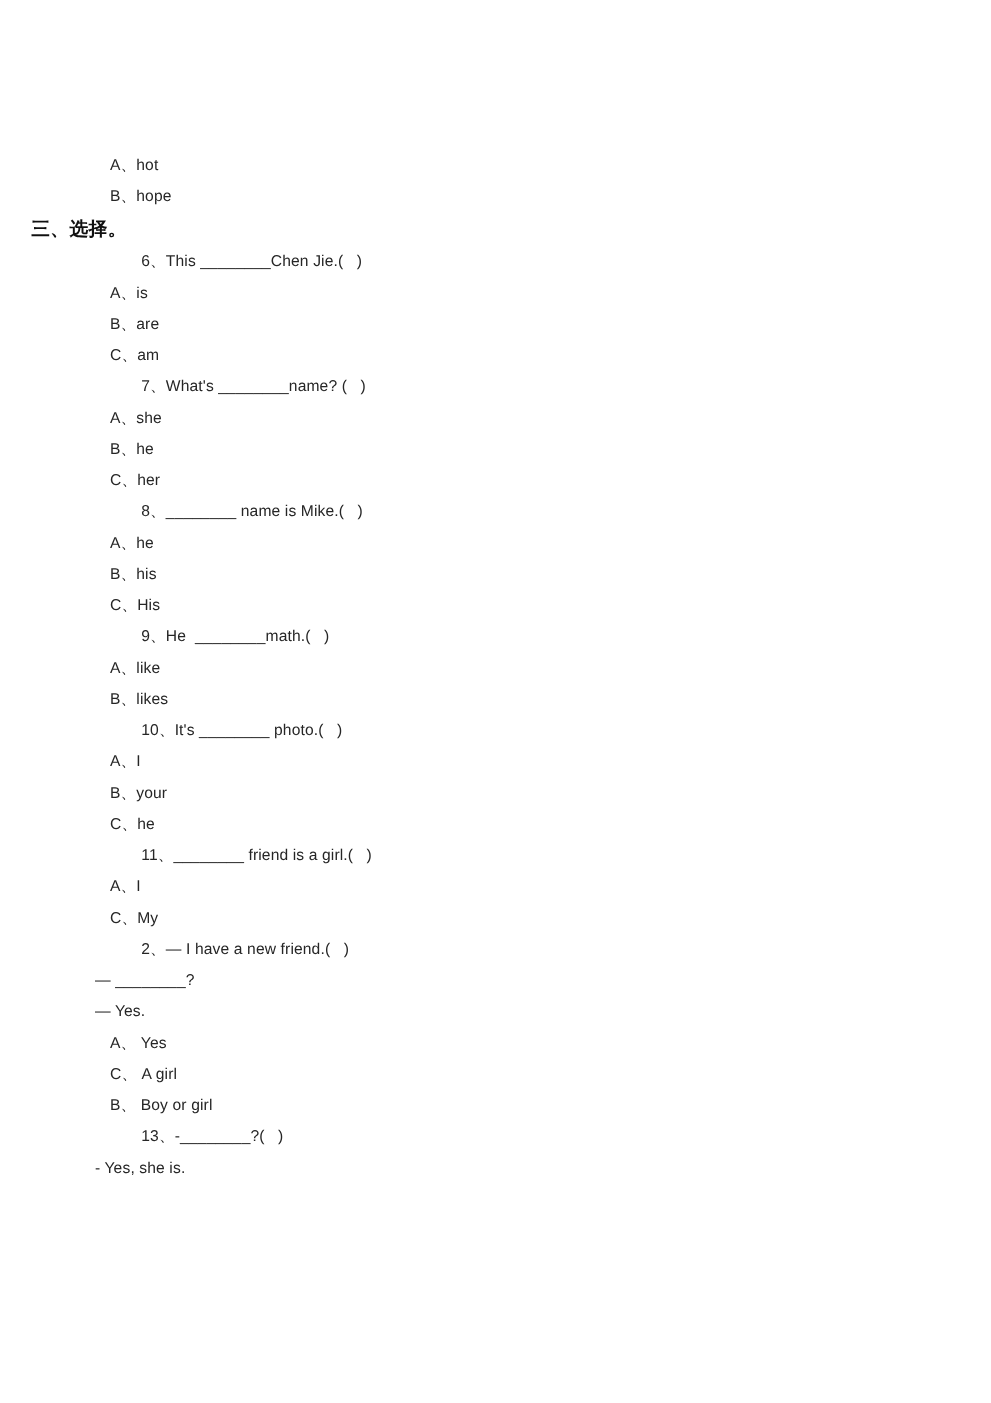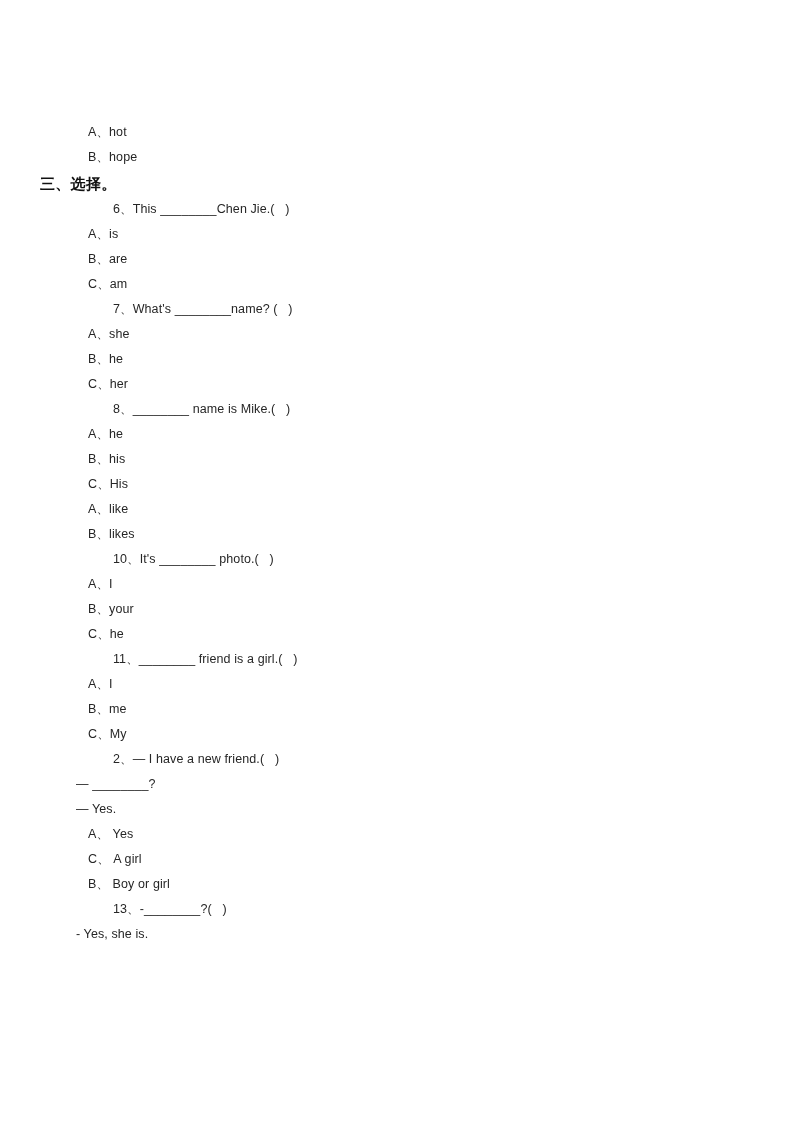--- a/index.html
+++ b/index.html
@@ -42,21 +42,21 @@
   .lvl-q {            
     padding-left: 113px;
   }
   .lvl-opt {          
     padding-left: 88px;
   }
   .lvl-dash {         
     padding-left: 76px;
   }
   .section-head {
-    padding-left: 40px;
+    padding-left: 25px;
     font-size: 15px;
     line-height: 27px;
     height: 27px;
     font-weight: bold;
     color: #101010;
     white-space: pre;
     letter-spacing: 0.3px;
   }
 </style>
 </head>
@@ -78,31 +78,31 @@
     <div class="line lvl-q">7、What's ________name? (   )</div>
     <div class="line lvl-opt">A、she</div>
     <div class="line lvl-opt">B、he</div>
     <div class="line lvl-opt">C、her</div>
 
     <div class="line lvl-q">8、________ name is Mike.(   )</div>
     <div class="line lvl-opt">A、he</div>
     <div class="line lvl-opt">B、his</div>
     <div class="line lvl-opt">C、His</div>
 
+    <div class="line lvl-q">9、He  ________math.(   )</div>
     <div class="line lvl-opt">A、like</div>
     <div class="line lvl-opt">B、likes</div>
 
     <div class="line lvl-q">10、It's ________ photo.(   )</div>
     <div class="line lvl-opt">A、I</div>
     <div class="line lvl-opt">B、your</div>
     <div class="line lvl-opt">C、he</div>
 
     <div class="line lvl-q">11、________ friend is a girl.(   )</div>
     <div class="line lvl-opt">A、I</div>
-    <div class="line lvl-opt">B、me</div>
     <div class="line lvl-opt">C、My</div>
 
     <div class="line lvl-q">2、— I have a new friend.(   )</div>
     <div class="line lvl-dash">— ________?</div>
     <div class="line lvl-dash">— Yes.</div>
     <div class="line lvl-opt">A、 Yes</div>
     <div class="line lvl-opt">C、 A girl</div>
     <div class="line lvl-opt">B、 Boy or girl</div>
 
     <div class="line lvl-q">13、-________?(   )</div>

